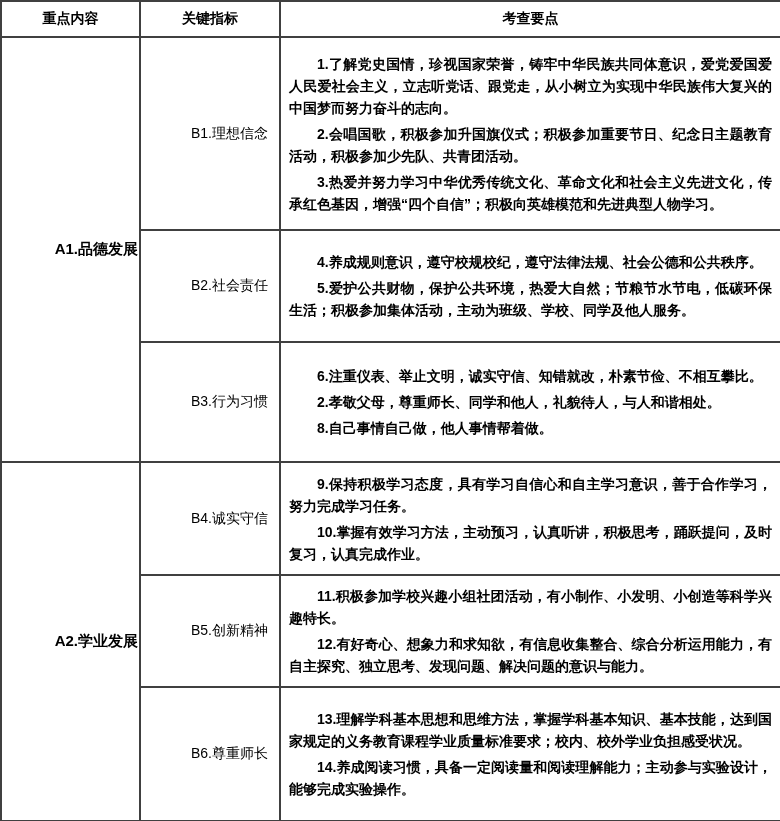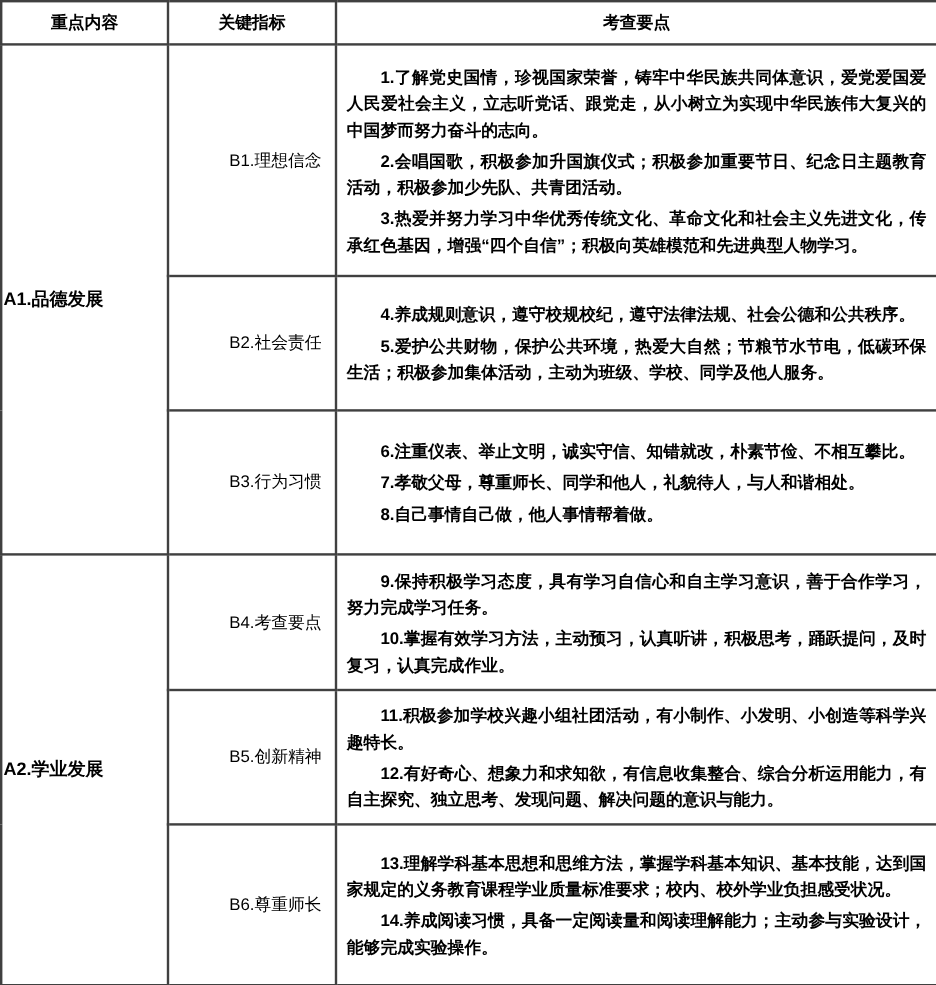--- a/index.html
+++ b/index.html
@@ -44,21 +44,21 @@
   .header-cell {
     font-size: 14px;
     font-weight: bold;
     text-align: center;
     vertical-align: middle;
     background: var(--bg-color);
   }
   .category-cell {
     font-size: 15px;
     font-weight: bold;
-    text-align: left;
+    text-align: right;
     vertical-align: middle;
   }
   .indicator-cell {
     font-size: 14px;
     font-weight: normal;
     text-align: center;
     vertical-align: middle;
     padding-left: 40px;
   }
   .points-cell {
@@ -105,28 +105,28 @@
       <td class="indicator-cell">B2.社会责任</td>
       <td class="points-cell">
         <p>4.养成规则意识，遵守校规校纪，遵守法律法规、社会公德和公共秩序。</p>
         <p>5.爱护公共财物，保护公共环境，热爱大自然；节粮节水节电，低碳环保生活；积极参加集体活动，主动为班级、学校、同学及他人服务。</p>
       </td>
     </tr>
     <tr class="r-b3">
       <td class="indicator-cell">B3.行为习惯</td>
       <td class="points-cell">
         <p>6.注重仪表、举止文明，诚实守信、知错就改，朴素节俭、不相互攀比。</p>
-        <p>7.孝敬父母，尊重师长、同学和他人，礼貌待人，与人和谐相处。</p>
+        <p>2.孝敬父母，尊重师长、同学和他人，礼貌待人，与人和谐相处。</p>
         <p>8.自己事情自己做，他人事情帮着做。</p>
       </td>
     </tr>
 
     <tr class="r-b4">
       <td class="category-cell" rowspan="3">A2.学业发展</td>
-      <td class="indicator-cell">B4.考查要点</td>
+      <td class="indicator-cell">B4.诚实守信</td>
       <td class="points-cell">
         <p>9.保持积极学习态度，具有学习自信心和自主学习意识，善于合作学习，努力完成学习任务。</p>
         <p>10.掌握有效学习方法，主动预习，认真听讲，积极思考，踊跃提问，及时复习，认真完成作业。</p>
       </td>
     </tr>
     <tr class="r-b5">
       <td class="indicator-cell">B5.创新精神</td>
       <td class="points-cell">
         <p>11.积极参加学校兴趣小组社团活动，有小制作、小发明、小创造等科学兴趣特长。</p>
         <p>12.有好奇心、想象力和求知欲，有信息收集整合、综合分析运用能力，有自主探究、独立思考、发现问题、解决问题的意识与能力。</p>

